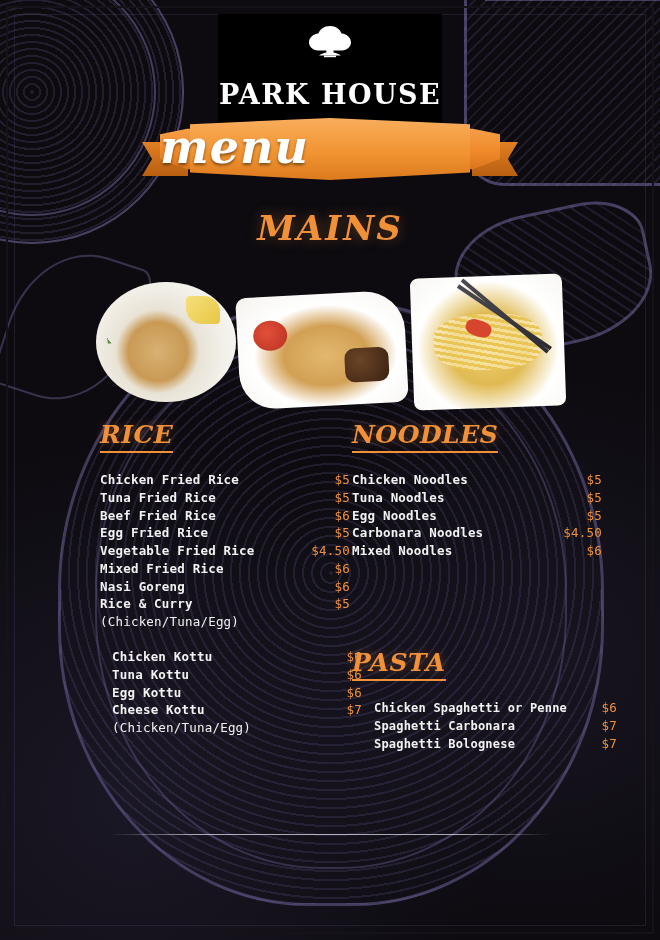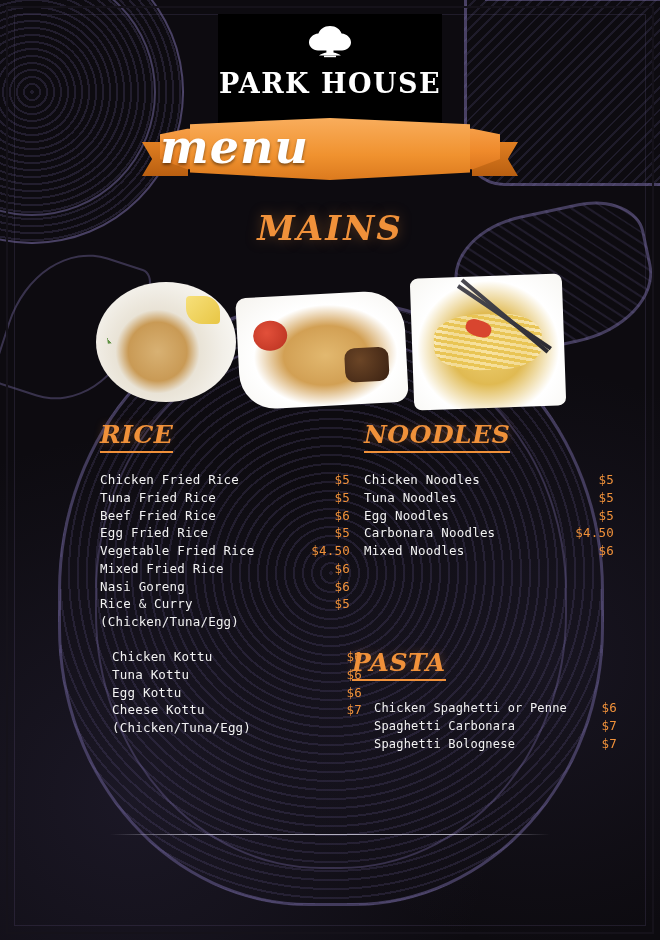--- a/index.html
+++ b/index.html
@@ -158,21 +158,21 @@
     font-size: 15px;
     margin-top: 2px;
     letter-spacing: 0.5px;
   }
   .logo-name {
     color: #fff;
     font-family: "DejaVu Serif", serif;
     font-size: 27px;
     font-weight: bold;
     letter-spacing: 1.5px;
-    margin-top: 1px;
+    margin-top: 12px;
   }
 
   .ribbon {
     position: absolute;
     left: 50%;
     transform: translateX(-50%);
     top: 112px;
     width: 340px;
     height: 82px;
     z-index: 6;
@@ -360,39 +360,39 @@
   .items { list-style: none; margin: 0; padding: 0; }
   .item {
     display: flex;
     align-items: baseline;
     font-family: "DejaVu Sans Mono", monospace;
     font-size: 12.5px;
     color: #f2f2f2;
     line-height: 1.42;
     letter-spacing: 0.2px;
   }
-  .item .nm { flex: 0 0 auto; white-space: nowrap; }
+  .item .nm { flex: 0 0 auto; white-space: nowrap; font-weight: bold; }
   .item .sp { flex: 1 1 auto; }
   .item .pr {
     flex: 0 0 auto;
     color: #f0913a;
     font-family: "DejaVu Sans Mono", monospace;
     font-size: 12.5px;
     text-align: right;
   }
   .subnote {
     font-family: "DejaVu Sans Mono", monospace;
     font-size: 12.5px;
     color: #f2f2f2;
     line-height: 1.42;
     letter-spacing: 0.2px;
   }
 
   .block-rice   { position: absolute; top: 0;   left: 0; width: 250px; }
-  .block-noodle { position: absolute; top: 0;   left: 12px; width: 250px; }
+  .block-noodle { position: absolute; top: 0;   left: 0; width: 250px; }
   .block-kottu  { position: absolute; top: 228px; left: 12px; width: 250px; }
   .block-pasta  { position: absolute; top: 228px; left: 0; width: 265px; }
 
   .block-pasta .item .nm { font-size: 12px; padding-left: 22px; }
 
   .bottom-rule {
     position: absolute;
     left: 110px;
     right: 110px;
     top: 834px;

